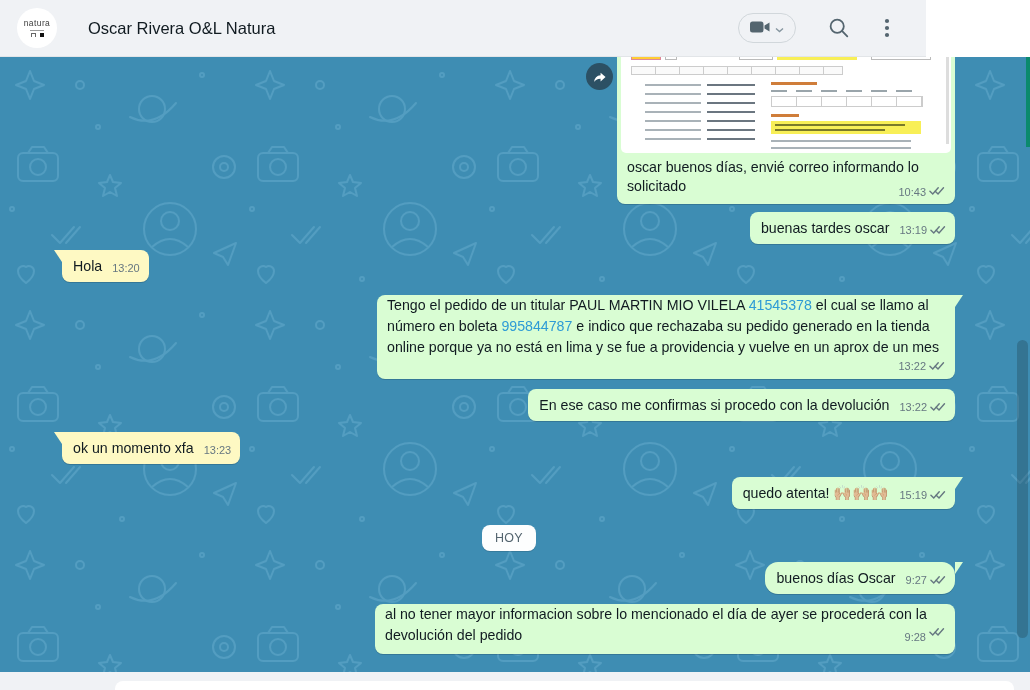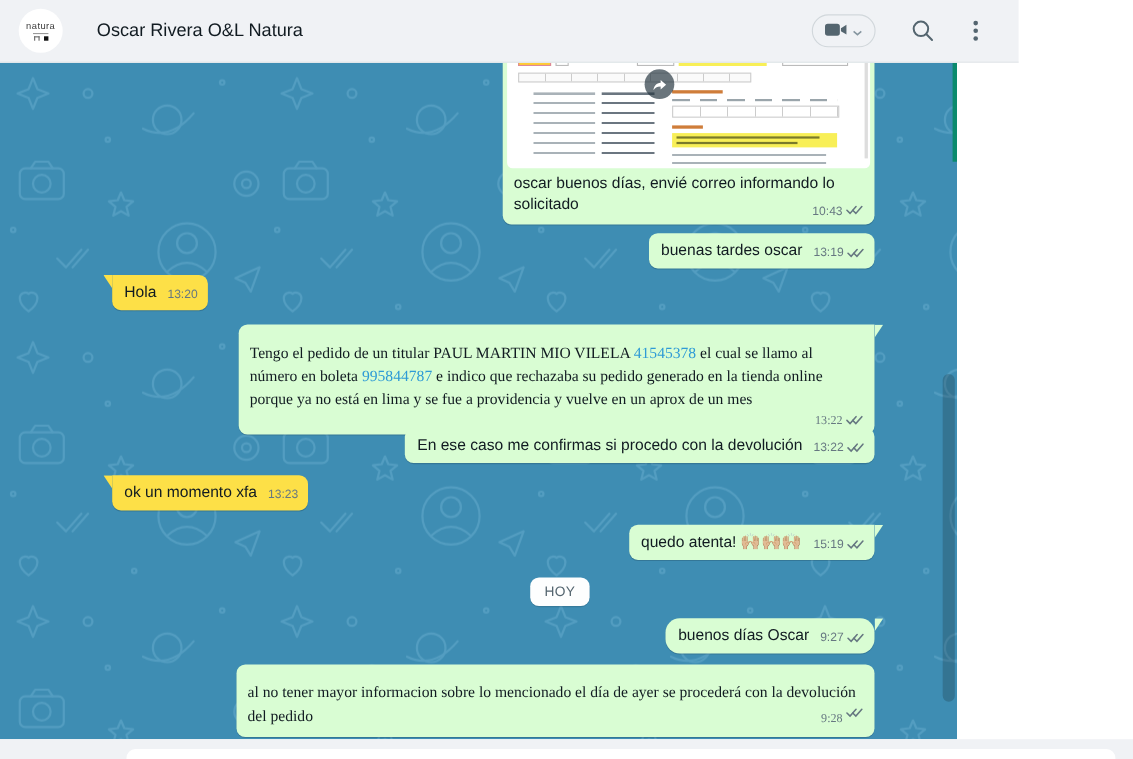--- a/index.html
+++ b/index.html
@@ -21,31 +21,31 @@
   .title { font-size:16.5px; color:#111b21; margin-left:31px; flex:1 1 auto; cursor:pointer; }
   .actions { display:flex; align-items:center; }
   .video-pill { width:58px; height:30px; border:1px solid #d1d7db; border-radius:16px;
     background:transparent; display:flex; align-items:center; justify-content:center; gap:4px;
     cursor:pointer; margin-right:24px; }
   .icon-btn { width:38px; height:38px; border:none; background:transparent; display:flex;
     align-items:center; justify-content:center; cursor:pointer; }
   .icon-btn + .icon-btn { margin-left:10px; }
 
   
-  .chat { position:absolute; top:57px; left:0; width:870px; height:615px;
+  .chat { position:absolute; top:57px; left:0; width:1030px; height:615px;
     background:#3e8db3; overflow:hidden; }
   .doodle { position:absolute; top:0; left:0; z-index:0; }
 
   .msg { position:absolute; z-index:2; border-radius:8px; color:#111b21;
     font-size:14.2px; box-shadow:0 1px .5px rgba(11,20,26,.18); }
   .out { background:#d9fdd3; }
-  .in  { background:#fde047;margin-left:40px; }
+  .in  { background:#fef9c3; }
   .single { display:flex; align-items:flex-end; gap:10px; white-space:nowrap;
     padding:7px 9px 7px 11px; line-height:18px; }
-  .multi { padding:16px 10px 6px 10px; line-height:21px;font-family:Liberation Serif, serif; }
+  .multi { padding:0 10px 6px 10px; line-height:21px; }
   .meta { display:flex; align-items:center; gap:3px; font-size:11px; color:#667781;
     line-height:14px; flex:none; }
   .meta-line { display:flex; justify-content:flex-end; align-items:center; gap:3px;
     font-size:11px; color:#667781; margin-top:1px; line-height:14px; }
   .meta-abs { position:absolute; right:10px; bottom:6px; display:flex; 
     gap:3px; font-size:11px; color:#667781; }
   .tr { border-top-right-radius:0; }
   .tr::after { content:""; position:absolute; top:0; right:-8px; width:8px; height:12px;
     background:inherit; clip-path:polygon(0 0,100% 0,0 100%); }
   .tl { border-top-left-radius:0; }

